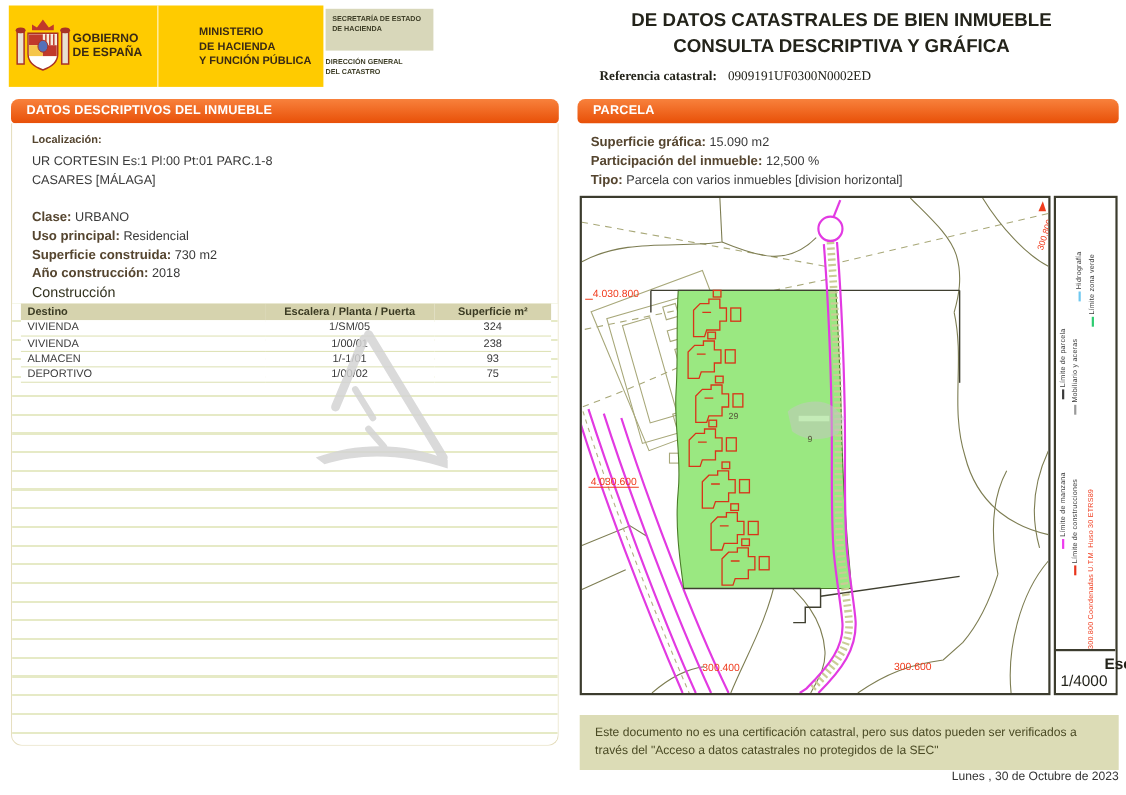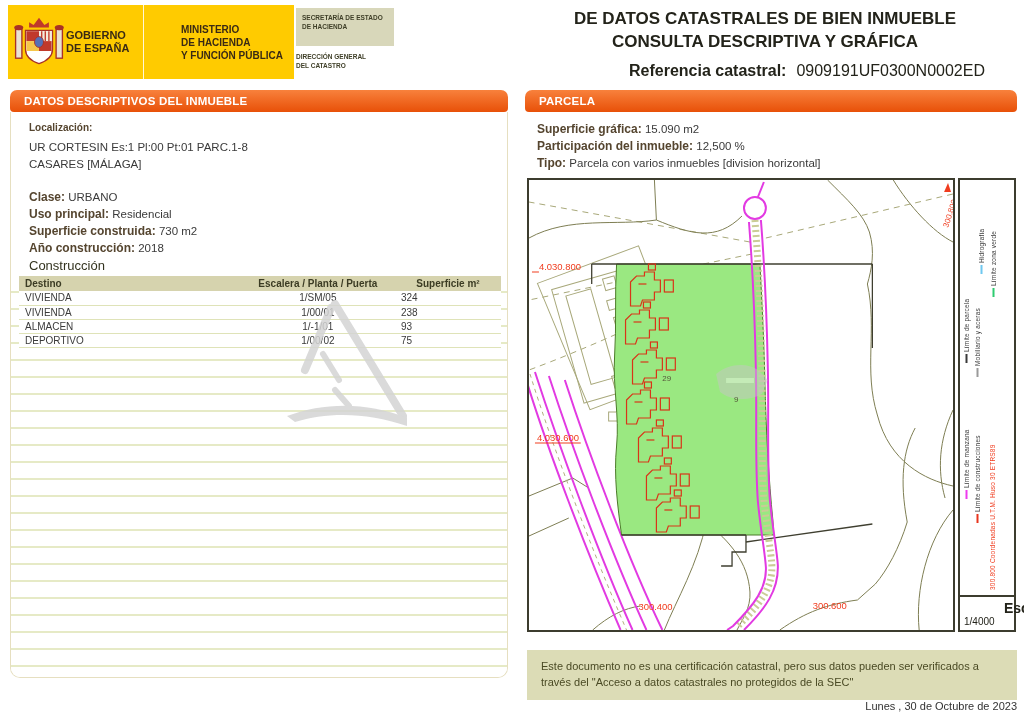--- a/index.html
+++ b/index.html
@@ -7,56 +7,56 @@
   #page { position:relative; width:1024px; height:723px; background:#fff; overflow:hidden; }
 
   
   .gov-block { position:absolute; left:8px; top:5px; width:286px; height:74px; background:#ffcb00; display:flex; align-items:center;gap:27px; }
   .gov-left { display:flex; align-items:center; width:136px; border-right:1px solid rgba(255,255,255,.85); height:100%; padding-left:4px; }
   .gov-title { font-weight:bold; font-size:11px; line-height:1.2; color:#3a2a14; white-space:pre-line; }
   .min-title { font-weight:bold; font-size:10px; line-height:1.3; color:#3a2a14; white-space:pre-line; padding-left:10px; }
   .sec-box { position:absolute; left:296px; top:8px; width:98px; height:38px; background:#d8d7ba; font-size:6.5px; font-weight:bold; color:#3f3f28; padding:5px 6px; line-height:1.4; white-space:pre-line; }
   .dir-box { position:absolute; left:296px; top:52px; width:98px; font-size:6.5px; font-weight:bold; color:#3f3f28; line-height:1.4; white-space:pre-line; }
   .doc-title { position:absolute; left:545px; top:8px; width:440px; text-align:center; font-weight:bold; font-size:17px; color:#23231a; line-height:1.35; }
-  .ref-row { position:absolute; left:545px; top:62px; width:440px; text-align:right; font-size:16px; color:#23231a; }
+  .ref-row { position:absolute; left:545px; top:62px; width:440px; text-align:left; font-size:12px; color:#23231a;font-family:Liberation Serif, serif; }
   .ref-row b { margin-right:10px; }
 
   
   .sec-bar { position:absolute; height:22px; background:linear-gradient(180deg,#f8813c,#e85008); border-radius:7px 7px 4px 4px; color:#fff; font-weight:bold; font-size:11.5px; line-height:22px; padding-left:14px; letter-spacing:.2px; }
   #bar-left  { left:10px;  top:90px; width:498px; }
   #bar-right { left:525px; top:90px; width:492px; }
 
   .left-body { position:absolute; left:10px; top:112px; width:498px; height:566px; background:#fff; border:1px solid #e6dfc0; border-top:none; border-radius:0 0 10px 10px; overflow:hidden; }
   .stripes { position:absolute; left:0; top:164px; width:100%; height:402px; background:repeating-linear-gradient(180deg,#ffffff 0 15px,#e6eac6 15px 17px); }
   .fld { position:absolute; font-size:11.5px; color:#3a3a3a; white-space:nowrap; }
   .fld b, .lbl { color:#55452f; font-weight:bold; font-size:12px; }
   .loc-label { position:absolute; left:18px; top:10px; font-weight:bold; font-size:10px; color:#55452f; }
   .constr-title { position:absolute; left:18px; top:146px; font-weight:normal; font-size:13px; color:#33331f; }
 
   .ctable { position:absolute; left:8px; top:164px; width:482px; border-collapse:collapse; font-size:10px; color:#3a3a3a; }
   .ctable th { background:#d6d3ae; color:#3c3c24; font-weight:bold; height:15px; text-align:left; padding:0 6px; }
   .ctable td { background:#fff; border-bottom:1.5px solid #dfe3b8; height:14px; padding:0 6px; }
   .c-mid { text-align:center; }
-  .c-right { text-align:left; }
+  .c-right { text-align:center; }
 
   .wm { position:absolute; left:272px; top:186px; opacity:.85; }
 
   
   .right-body { position:absolute; left:525px; top:112px; width:492px; height:606px; }
   .rfld { position:absolute; font-size:11.5px; color:#3a3a3a; white-space:nowrap; }
 
   .map-frame { position:absolute; left:2px; top:66px; width:428px; height:454px; border:2px solid #3c3c2e; background:#fff; }
   .map-frame svg { display:block; width:100%; height:100%; }
   .legend-strip { position:absolute; left:433px; top:66px; width:58px; height:454px; border:2px solid #3c3c2e; background:#fff; }
   .leg-item { position:absolute; writing-mode:vertical-rl; transform:rotate(180deg); font-size:6.5px; color:#3a3a3a; letter-spacing:.2px; line-height:1; }
   .leg-dash { display:inline-block; width:2px; height:9px; margin:3px 0 2px 0; }
   .leg-coords { position:absolute; writing-mode:vertical-rl; transform:rotate(180deg); font-size:6.5px; color:#f03c1e; letter-spacing:.2px; }
   .scale-box { position:absolute; left:0; bottom:0; width:100%; border-top:2px solid #3c3c2e; padding:3px 4px; background:#fff; }
   .scale-lbl { font-weight:bold; font-size:14px; color:#23231a;padding-left:40px; }
-  .scale-val { font-size:10px; color:#23231a; }
+  .scale-val { font-size:14px; color:#23231a; }
 
   .disclaimer { position:absolute; left:2px; top:538px; width:490px; background:#dcdcb6; border-radius:0; padding:9px 14px; font-size:11px; line-height:1.45; color:#4a4a24; }
   .date-line { position:absolute; right:0; top:588px; font-size:11px; color:#333; }
 </style>
 </head>
 <body>
 
 <div id="page">
 
   <div class="gov-block">

